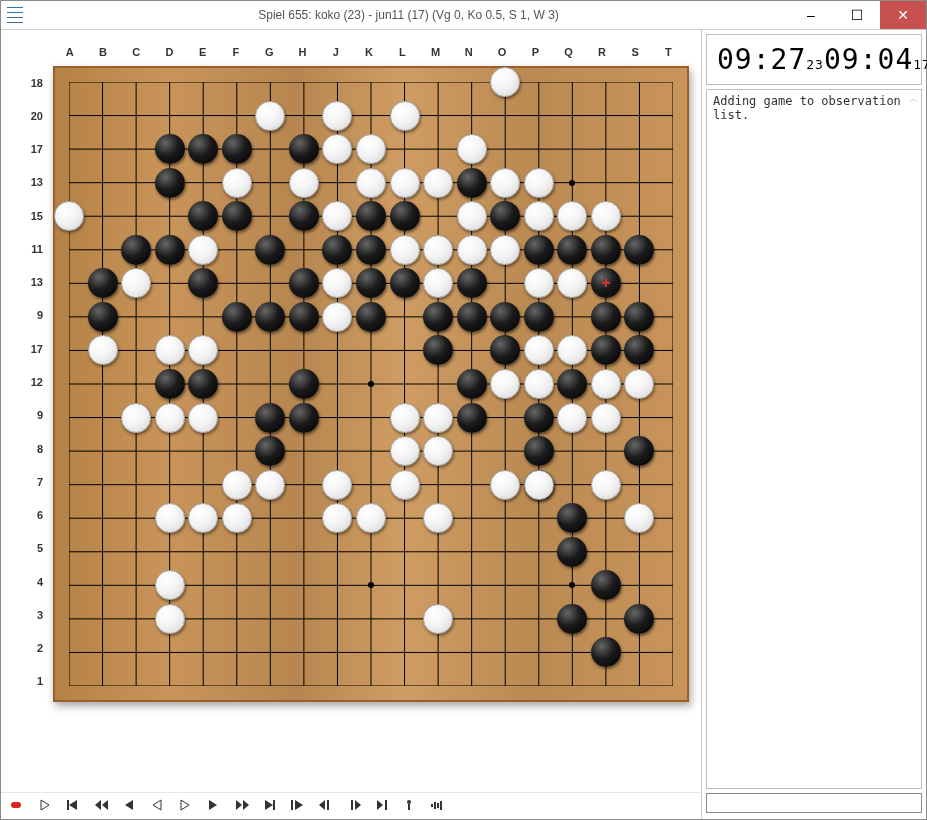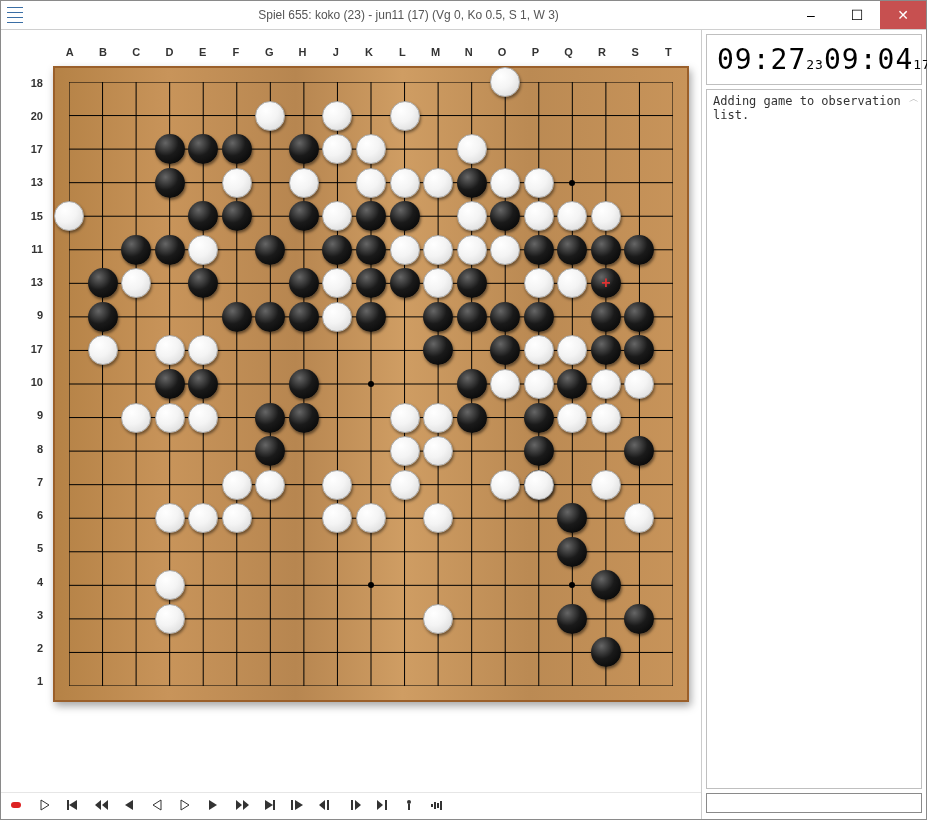--- a/index.html
+++ b/index.html
@@ -88,21 +88,21 @@
         <div class="row-labels" id="row-labels">
             <span>18</span>
             <span>20</span>
             <span>17</span>
             <span>13</span>
             <span>15</span>
             <span>11</span>
             <span>13</span>
             <span>9</span>
             <span>17</span>
-            <span>10</span>
+            <span>12</span>
             <span>9</span>
             <span>8</span>
             <span>7</span>
             <span>6</span>
             <span>5</span>
             <span>4</span>
             <span>3</span>
             <span>2</span>
             <span>1</span>
           </div>

